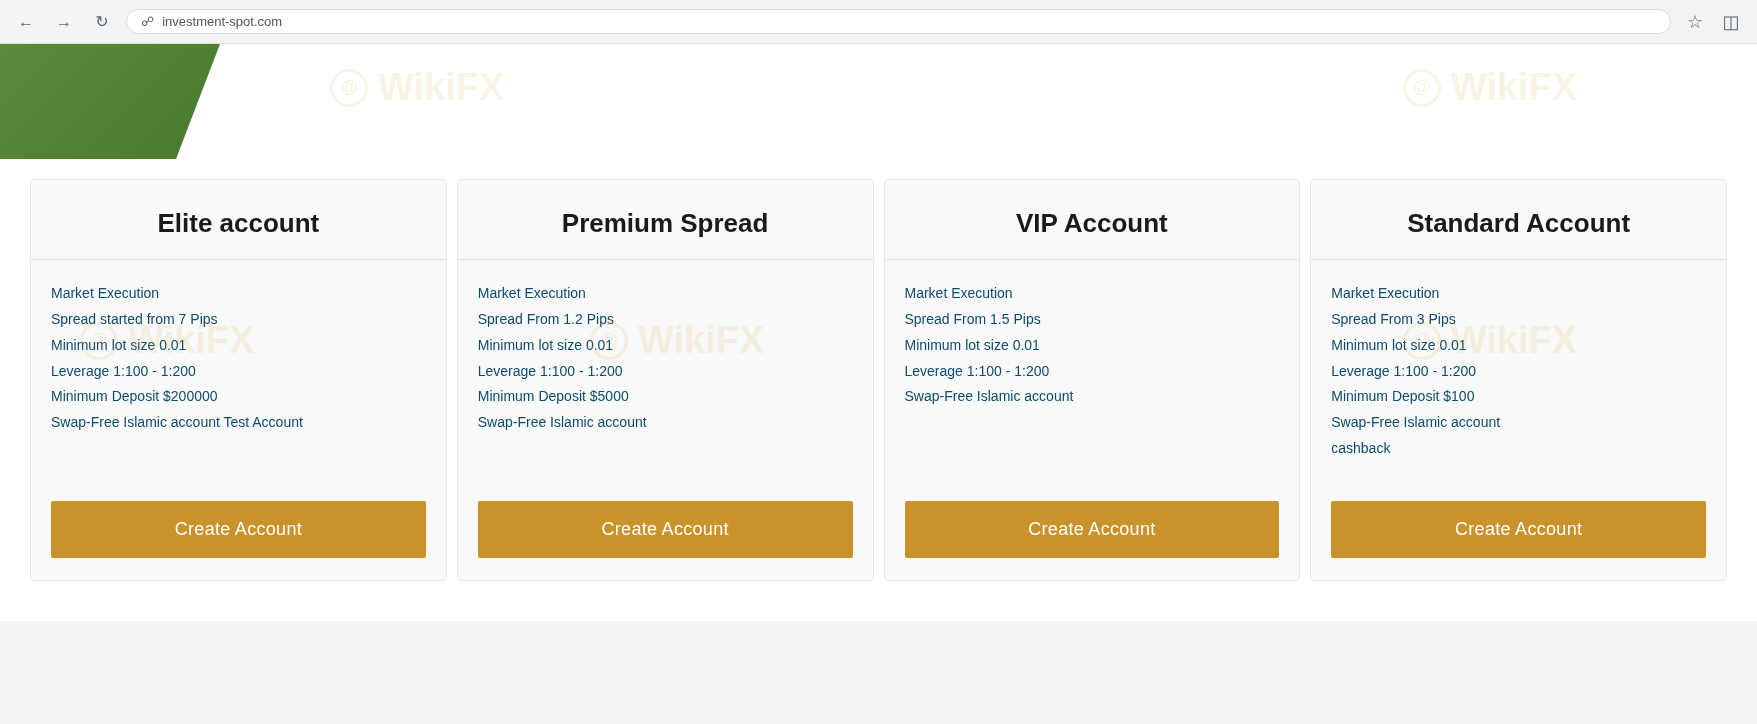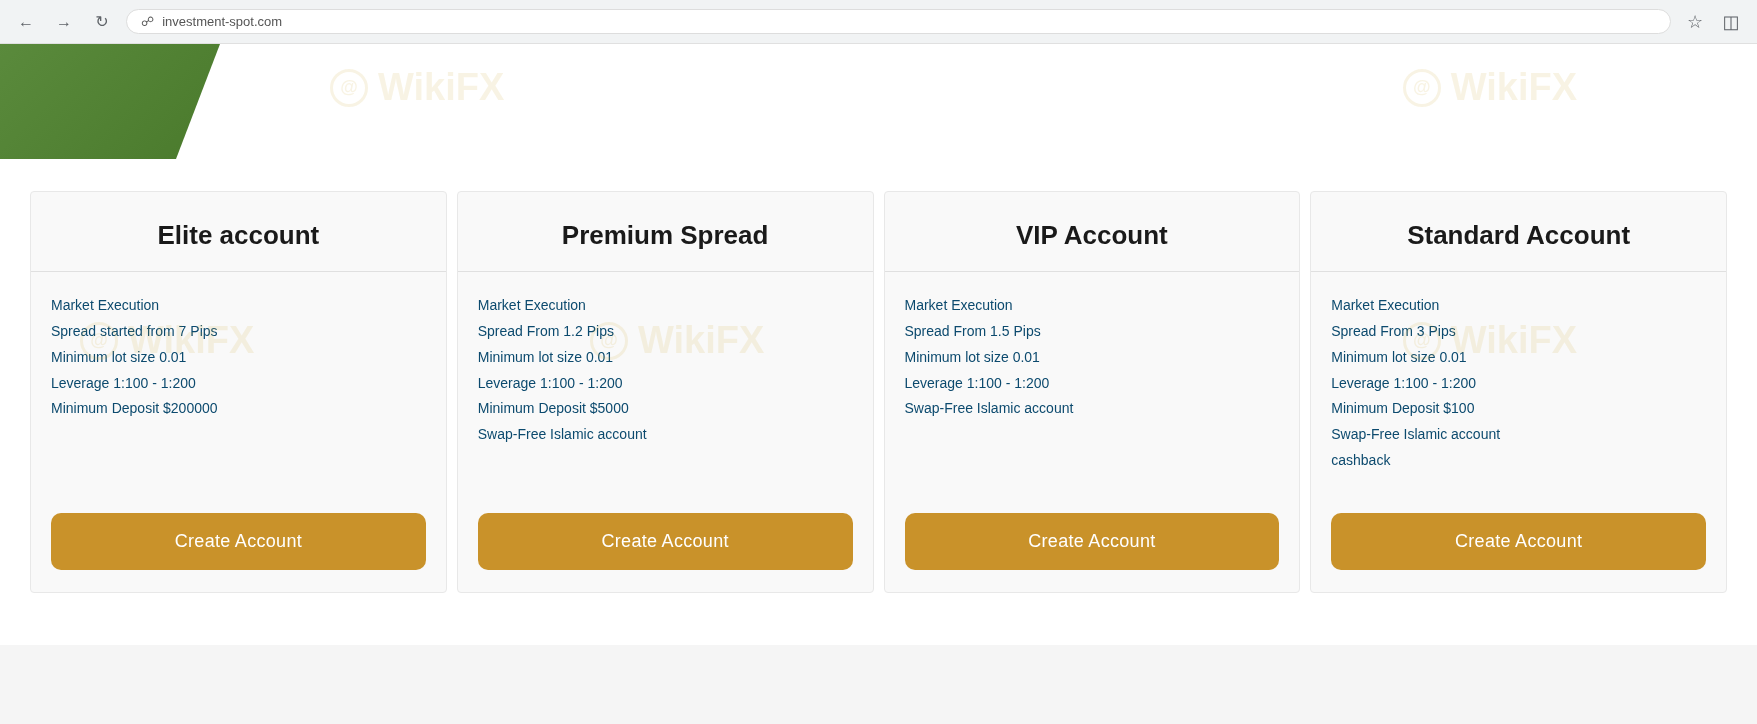--- a/index.html
+++ b/index.html
@@ -91,21 +91,21 @@
       background: #fff;
       padding: 20px 30px 40px 30px;
       position: relative;
     }
 
     .cards-grid {
       display: grid;
       grid-template-columns: repeat(4, 1fr);
       gap: 10px;
       max-width: 1700px;
-      margin: 12px auto;
+      margin: 0 auto;
     }
 
     .account-card {
       background: #f9f9f9;
       border: 1px solid #e8e8e8;
       border-radius: 4px;
       padding: 0;
       display: flex;
       flex-direction: column;
     }
@@ -137,21 +137,21 @@
 
     .card-footer {
       padding: 16px 20px 22px 20px;
     }
 
     .create-btn {
       width: 100%;
       background: #c9922a;
       color: #fff;
       border: none;
-      border-radius: 10px;
+      border-radius: 2px;
       padding: 18px 10px;
       font-size: 18px;
       font-weight: 500;
       cursor: pointer;
       letter-spacing: 0.3px;
     }
 
     
     .watermark-overlay {
       position: absolute;
@@ -238,20 +238,21 @@
     <div class="account-card">
           <div class="card-header">
             <div class="card-title">Elite account</div>
           </div>
           <div class="card-body">
             <div class="feature-item">Market Execution</div>
             <div class="feature-item">Spread started from 7 Pips</div>
             <div class="feature-item">Minimum lot size 0.01</div>
             <div class="feature-item">Leverage  1:100 - 1:200</div>
             <div class="feature-item">Minimum Deposit $200000</div>
+            <div class="feature-item">Swap-Free Islamic account Test Account</div>
           </div>
           <div class="card-footer"><button class="create-btn">Create Account</button></div>
         </div>
         <div class="account-card">
           <div class="card-header">
             <div class="card-title">Premium Spread</div>
           </div>
           <div class="card-body">
             <div class="feature-item">Market Execution</div>
             <div class="feature-item">Spread From 1.2 Pips</div>

